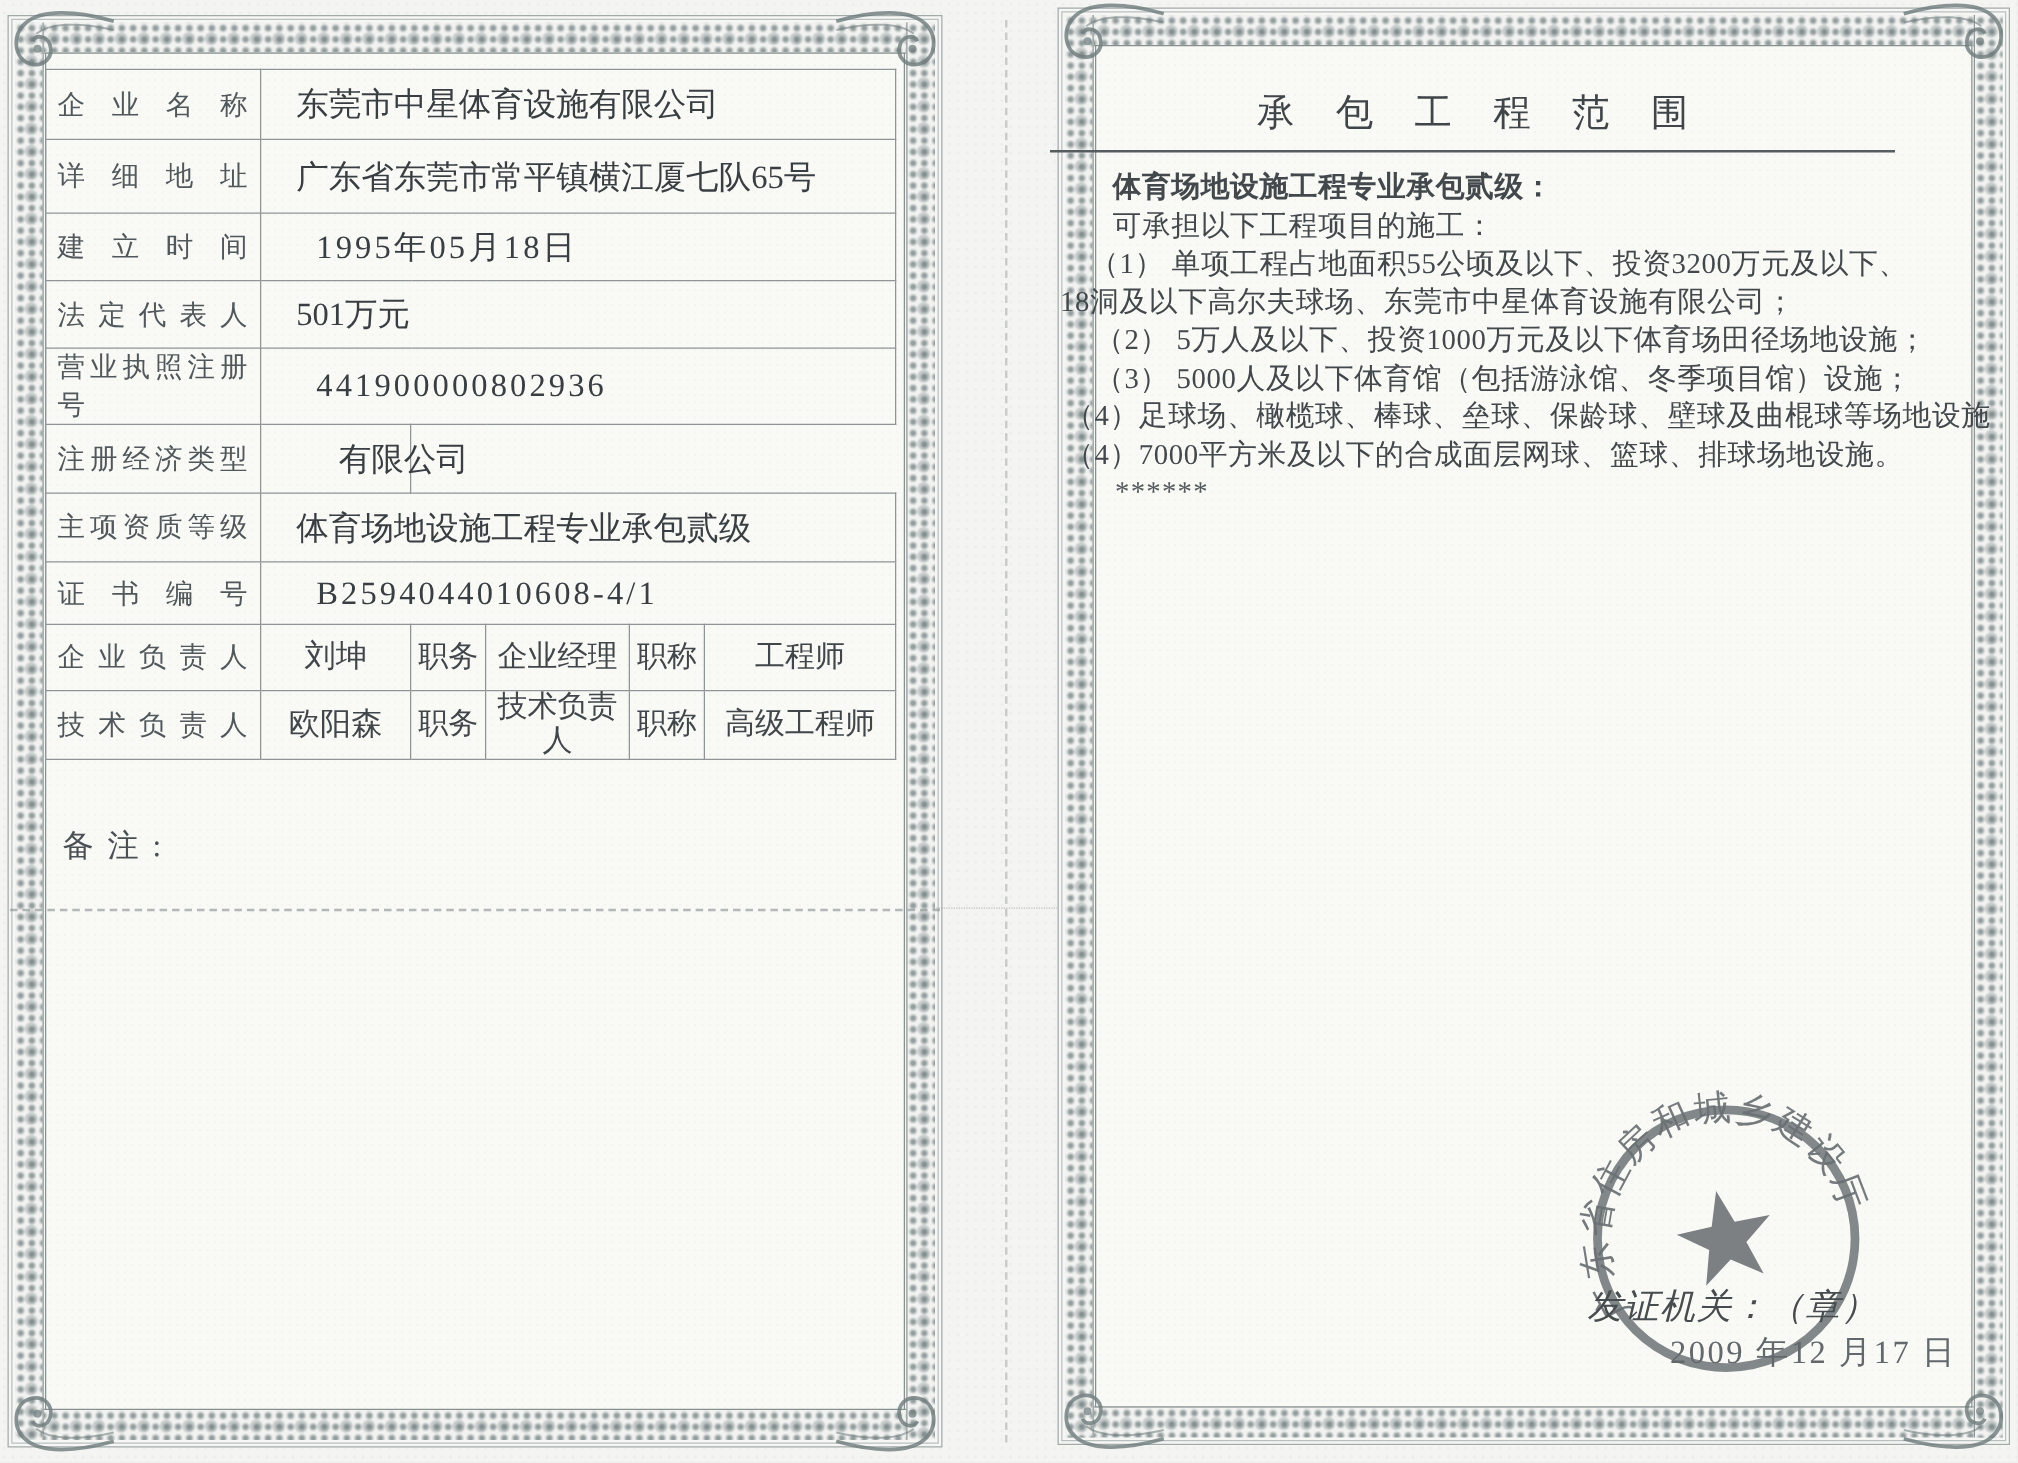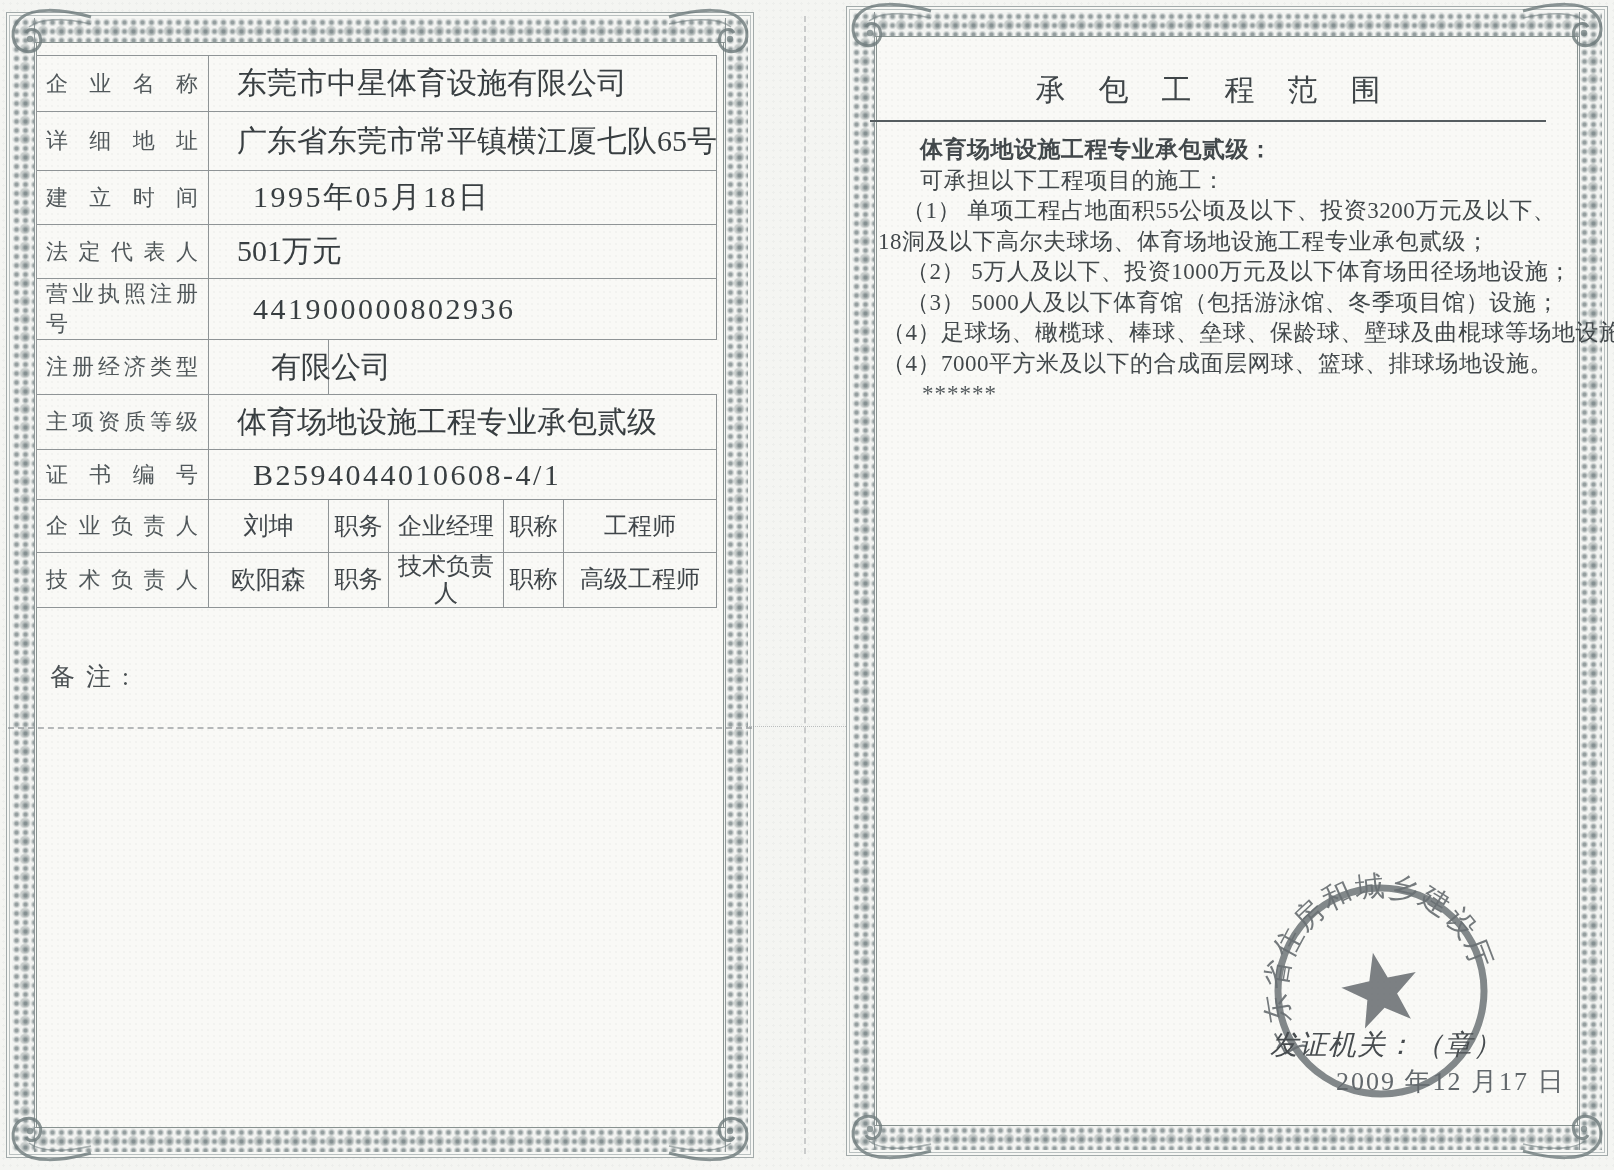--- a/index.html
+++ b/index.html
@@ -34,31 +34,31 @@
     background-image:radial-gradient(rgba(120,130,130,0.05) 1px, transparent 1.2px);background-size:6px 6px;}
   .corner{position:absolute;width:92px;height:66px;}
   .c-tl{left:-6px;top:-8px;}
   .c-tr{right:-6px;top:-8px;transform:scaleX(-1);}
   .c-bl{left:-6px;bottom:-8px;transform:scaleY(-1);}
   .c-br{right:-6px;bottom:-8px;transform:scale(-1,-1);}
   
   .info-table{position:absolute;left:36px;top:55px;width:680px;border-collapse:collapse;table-layout:fixed;}
   .info-table td{border:1px solid #8f9496;vertical-align:middle;overflow:visible;}
   .lbl{color:#51585b;font-size:22px;padding:0 9px;text-align:justify;text-align-last:justify;letter-spacing:1px;}
-  .val{color:#383e41;font-size:30px;padding-left:28px;white-space:nowrap;}
+  .val{color:#383e41;font-size:26px;padding-left:28px;white-space:nowrap;}
   .val-num{letter-spacing:2.5px;padding-left:44px;}
   .cell-c{text-align:center;color:#40464a;font-size:24px;line-height:1.12;padding:0 2px;}
   .name-c{font-size:25px;}
   .remark{position:absolute;left:50px;top:660px;font-size:25px;color:#4a5053;letter-spacing:11px;}
   .remark-rule{position:absolute;left:8px;top:727px;width:744px;border-top:2px dashed rgba(125,132,134,0.55);}
   
   .fold-line{position:absolute;left:804px;top:16px;height:1138px;border-left:2px dashed rgba(150,156,158,0.45);}
   .gap-artifact{position:absolute;left:746px;top:726px;width:126px;border-top:1px dotted rgba(130,136,138,0.5);}
   
-  .right-content{position:absolute;left:870px;top:44px;width:676px;font-family:Liberation Serif, serif;}
+  .right-content{position:absolute;left:840px;top:44px;width:676px;font-family:Liberation Serif, serif;}
   .cert-title{margin-top:26px;text-align:center;font-size:30px;color:#3f4548;
     letter-spacing:33px;text-indent:33px;white-space:nowrap;}
   .title-rule{margin-top:9px;border-top:2px solid #565d60;}
   .scope-body{margin-top:13px;font-size:23px;line-height:30.5px;color:#42484b;letter-spacing:0.5px;}
   .body-line{white-space:nowrap;}
   .l0{padding-left:50px;font-weight:600;}
   .l1{padding-left:50px;}
   .l2{padding-left:32px;}
   .l3{padding-left:8px;}
   .l4,.l5{padding-left:36px;}
@@ -203,21 +203,21 @@
       </svg>
   </div>
 
   <div class="right-content">
     <div class="cert-title">承包工程范围</div>
     <div class="title-rule"></div>
     <div class="scope-body">
       <div class="body-line l0">体育场地设施工程专业承包贰级：</div>
       <div class="body-line l1">可承担以下工程项目的施工：</div>
       <div class="body-line l2">（1） 单项工程占地面积55公顷及以下、投资3200万元及以下、</div>
-      <div class="body-line l3">18洞及以下高尔夫球场、体育场地设施工程专业承包贰级；</div>
+      <div class="body-line l3">18洞及以下高尔夫球场、东莞市中星体育设施有限公司；</div>
       <div class="body-line l4">（2） 5万人及以下、投资1000万元及以下体育场田径场地设施；</div>
       <div class="body-line l5">（3） 5000人及以下体育馆（包括游泳馆、冬季项目馆）设施；</div>
       <div class="body-line l6">（4）足球场、橄榄球、棒球、垒球、保龄球、壁球及曲棍球等场地设施</div>
       <div class="body-line l7">（4）7000平方米及以下的合成面层网球、篮球、排球场地设施。</div>
       <div class="body-line l8">******</div>
     </div>
   </div>
 
   <svg class="stamp-svg" viewBox="0 0 246 246">
     <defs>

